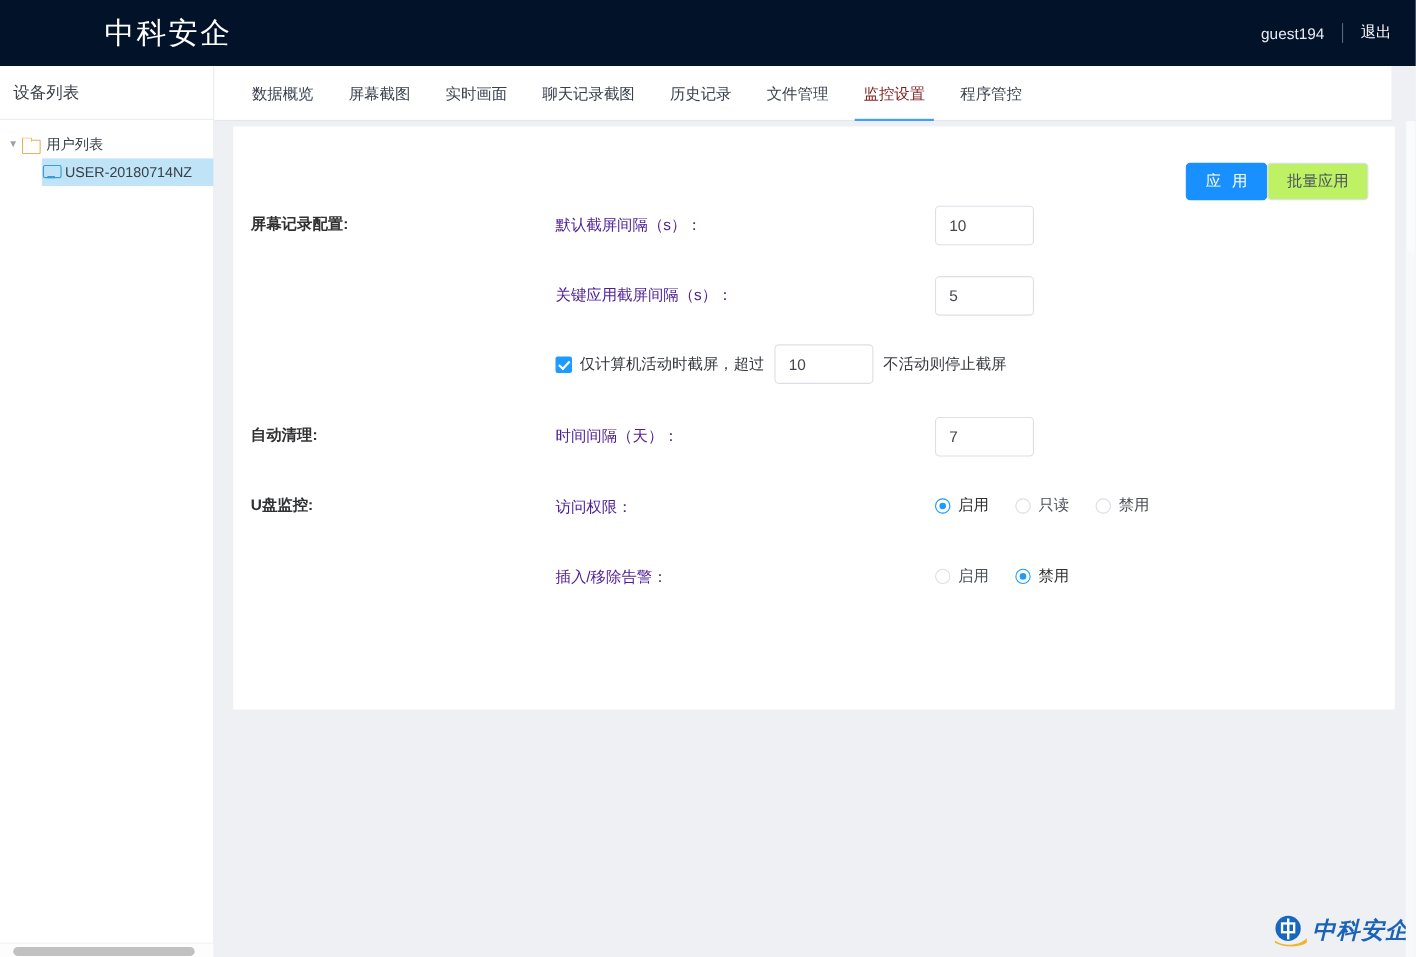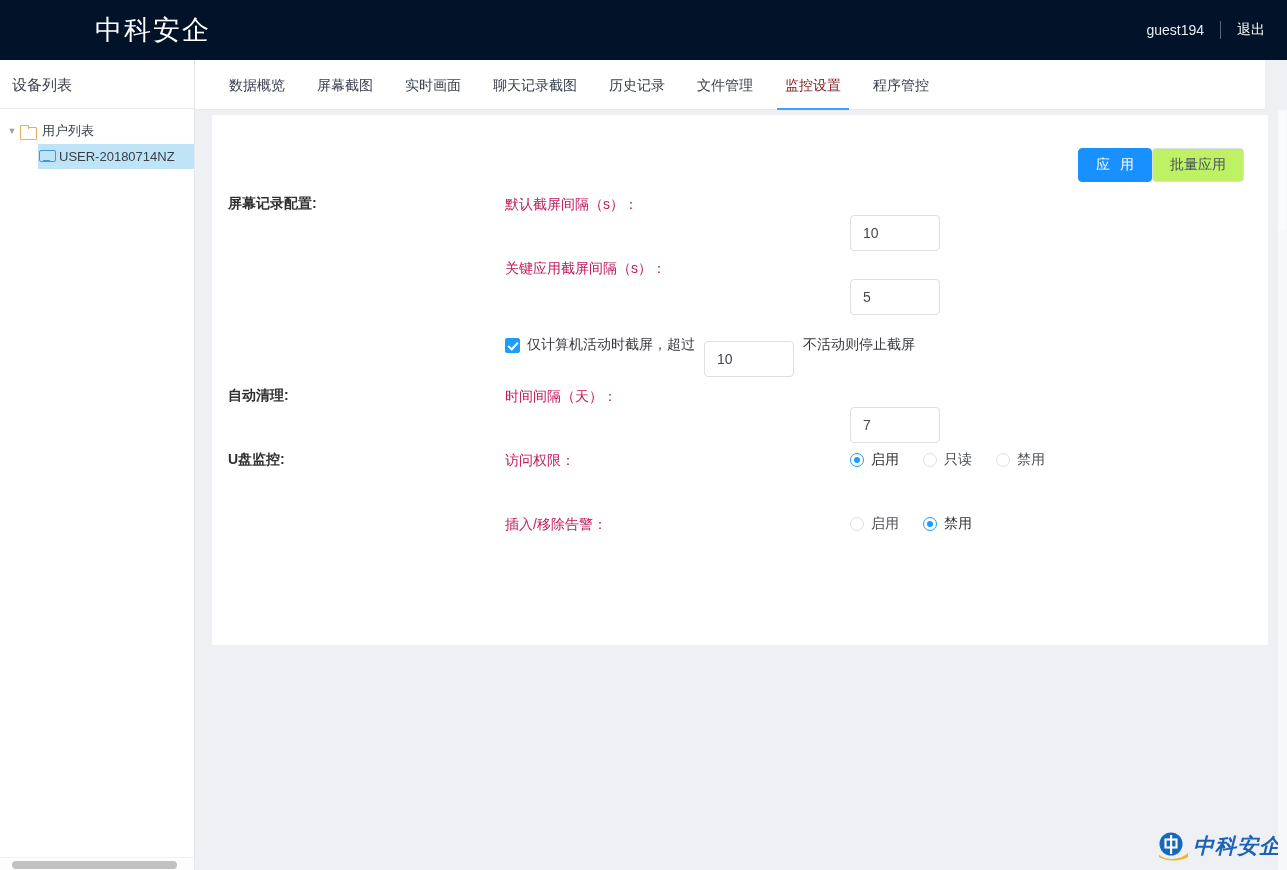--- a/index.html
+++ b/index.html
@@ -176,31 +176,30 @@
 
   
   .form { position: absolute; left: 0; top: 60px; width: 100%; }
   .row { position: relative; height: 64px; }
   .grp-label {
     position: absolute; left: 16px; top: 20px;
     font-size: 14px; color: #303133; font-weight: bold;
   }
   .fld-label {
     position: absolute; left: 293px; top: 21px;
-    font-size: 14px; color: #be185d;
+    font-size: 14px; color: #4c1d95;
   }
   .fld-ctl { position: absolute; left: 638px; top: 12px; }
 
   .inp {
     height: 36px; width: 90px;
     border: 1px solid #dcdfe6; border-radius: 4px;
     background: #fff; font-size: 14px; color: #43464d;
     padding: 0 12px; line-height: 34px;
     font-family: "Liberation Sans", sans-serif;
-    margin-top: 28px;
   }
   .inp.wide { width: 196px; }
 
   .inline-row {
     position: absolute; left: 293px; top: 10px;
     display: flex; align-items: center;
     font-size: 14px; color: #36383d;
   }
   .chk {
     width: 15px; height: 15px; border-radius: 2px;

